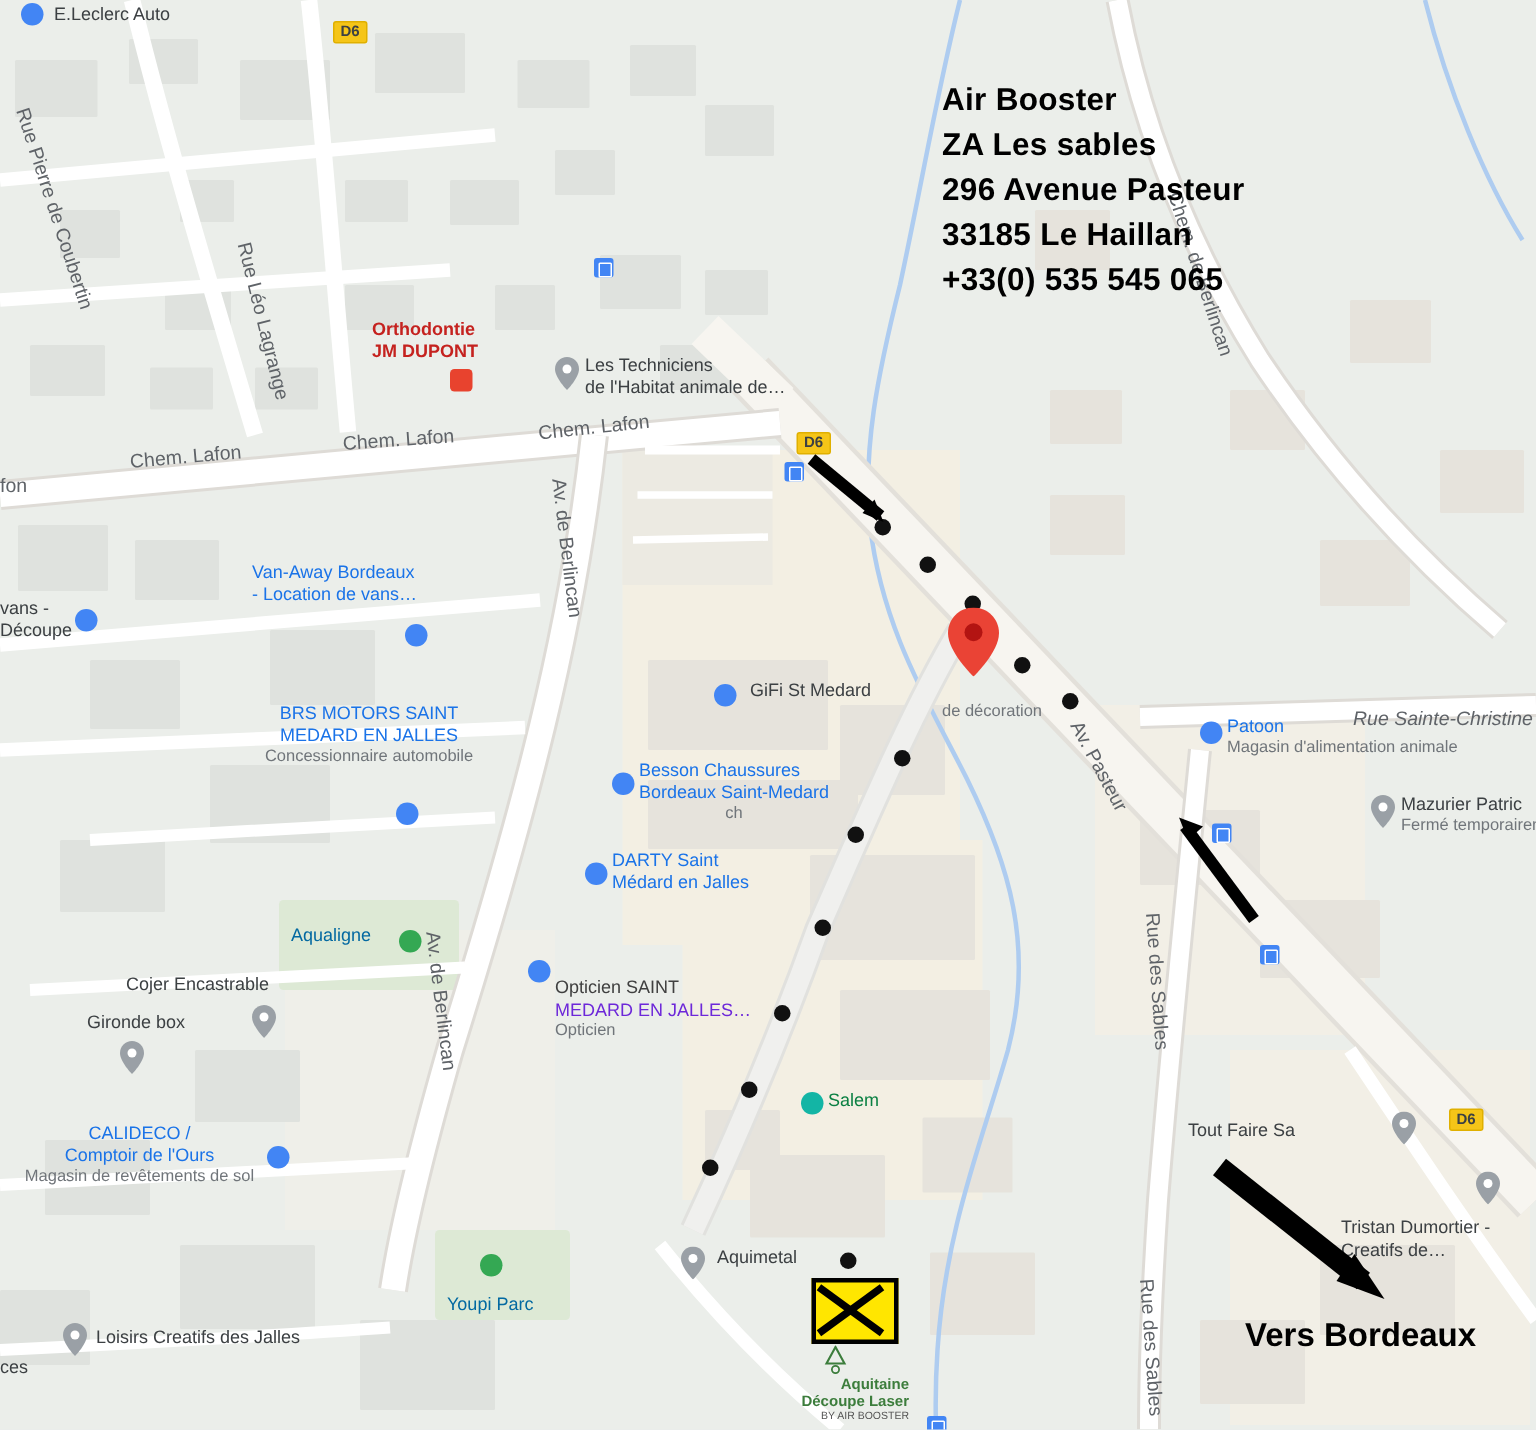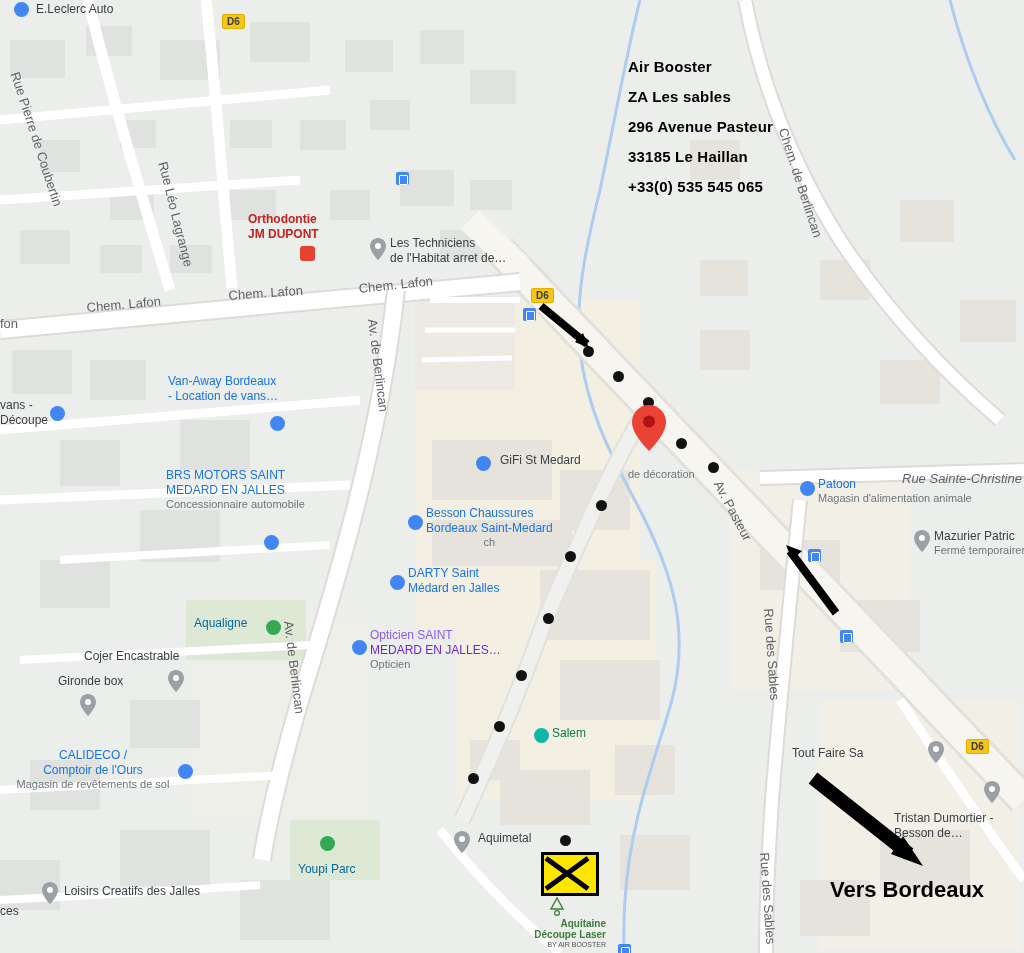--- a/index.html
+++ b/index.html
@@ -47,21 +47,21 @@
   }
   
   .dot{position:absolute;width:11px;height:11px;background:#111;border-radius:50%;}
   
   .marker{position:absolute;width:34px;height:46px;}
   
   .arrow{position:absolute;}
   
   #addr{
     position:absolute;left:628px;top:52px;color:#000;
-    font-size:15px;font-weight:bold;line-height:30px;letter-spacing:.2px;
+    font-size:21px;font-weight:bold;line-height:30px;letter-spacing:.2px;
   }
   #vers{
     position:absolute;left:830px;top:877px;color:#000;font-size:22px;font-weight:bold;
   }
   
   .logobox{position:absolute;left:508px;top:897px;width:98px;height:46px;text-align:right;}
   .logobox .l1{font-size:10px;color:#3c7d3c;font-weight:bold;line-height:11px;}
   .logobox .l2{font-size:7px;color:#555;line-height:9px;}
   
   .warn{position:absolute;left:541px;top:852px;width:52px;height:38px;background:#ffe600;border:3px solid #000;}
@@ -278,34 +278,34 @@
     <span class="pname">E.Leclerc Auto</span>
   </div>
 
   <div class="poi red" style="left:248px;top:212px;">
     <span class="pname">Orthodontie</span>
     <span class="pname">JM DUPONT</span>
   </div>
 
   <div class="poi" style="left:390px;top:236px;">
     <span class="pname">Les Techniciens</span>
-    <span class="pname">de l'Habitat arret de…</span>
+    <span class="pname">de l'Habitat animale de…</span>
   </div>
 
   <div class="poi" style="left:168px;top:374px;color:#3c4043;">
     <span class="pname" style="color:#1a73e8;">Van-Away Bordeaux</span>
     <span class="pname" style="color:#1a73e8;">- Location de vans…</span>
   </div>
 
   <div class="poi" style="left:0px;top:398px;">
     <span class="pname">vans -</span>
     <span class="pname">Découpe</span>
   </div>
 
-  <div class="poi" style="left:166px;top:468px;text-align:left;width:160px;">
+  <div class="poi" style="left:166px;top:468px;text-align:center;width:160px;">
     <span class="pname" style="color:#1a73e8;">BRS MOTORS SAINT</span>
     <span class="pname" style="color:#1a73e8;">MEDARD EN JALLES</span>
     <span class="psub">Concessionnaire automobile</span>
   </div>
 
   <div class="poi" style="left:500px;top:453px;">
     <span class="pname" style="color:#3c4043;">GiFi St Medard</span>
   </div>
 
   <div class="poi" style="left:426px;top:506px;">
@@ -313,21 +313,21 @@
     <span class="pname" style="color:#1a73e8;">Bordeaux Saint-Medard</span>
     <span class="psub" style="text-align:center;">ch</span>
   </div>
 
   <div class="poi" style="left:408px;top:566px;">
     <span class="pname" style="color:#1a73e8;">DARTY Saint</span>
     <span class="pname" style="color:#1a73e8;">Médard en Jalles</span>
   </div>
 
   <div class="poi" style="left:370px;top:628px;">
-    <span class="pname" style="color:#8b5cf6;">Opticien SAINT</span>
+    <span class="pname" style="color:#404040;margin-top:23px;">Opticien SAINT</span>
     <span class="pname" style="color:#6d28d9;">MEDARD EN JALLES…</span>
     <span class="psub">Opticien</span>
   </div>
 
   <div class="poi green" style="left:194px;top:616px;">
     <span class="pname">Aqualigne</span>
   </div>
 
   <div class="poi" style="left:84px;top:649px;">
     <span class="pname">Cojer Encastrable</span>
@@ -372,21 +372,21 @@
     <span class="pname">Mazurier Patric</span>
     <span class="psub">Fermé temporairement</span>
   </div>
 
   <div class="poi" style="left:792px;top:746px;">
     <span class="pname">Tout Faire Sa</span>
   </div>
 
   <div class="poi" style="left:894px;top:811px;">
     <span class="pname">Tristan Dumortier -</span>
-    <span class="pname">Besson de…</span>
+    <span class="pname">Creatifs de…</span>
   </div>
 
   <div class="poi" style="left:628px;top:468px;">
     <span class="psub" style="color:#70757a;">de décoration</span>
   </div>
 
   <div class="dot" style="left:583px;top:346px;"></div>
   <div class="dot" style="left:613px;top:371px;"></div>
   <div class="dot" style="left:643px;top:397px;"></div>
   <div class="dot" style="left:676px;top:438px;"></div>

